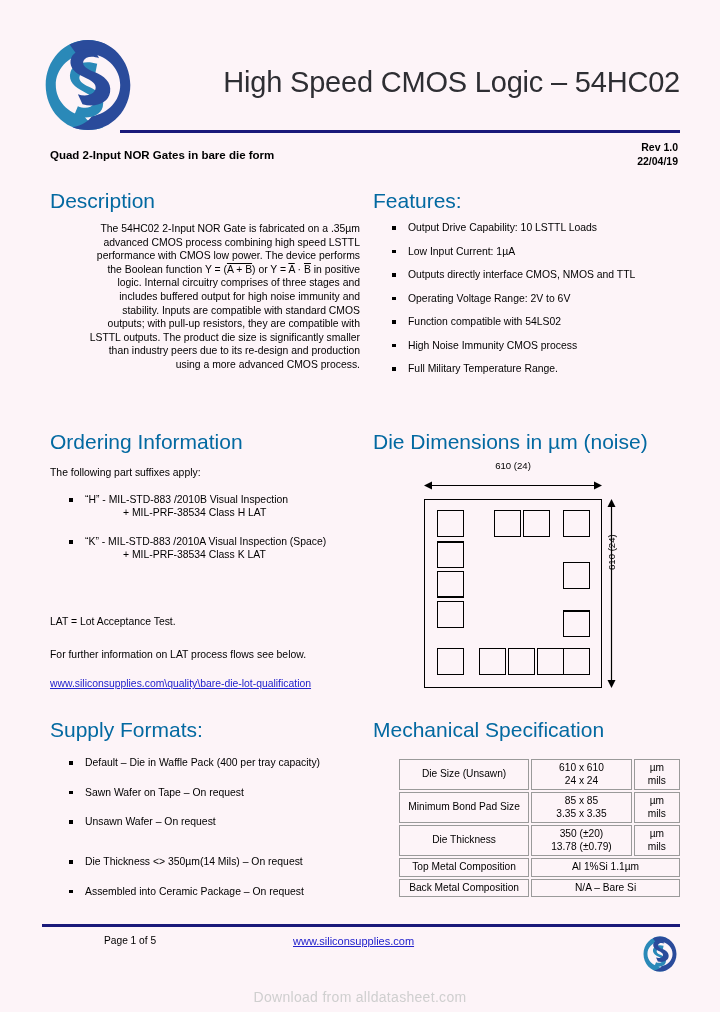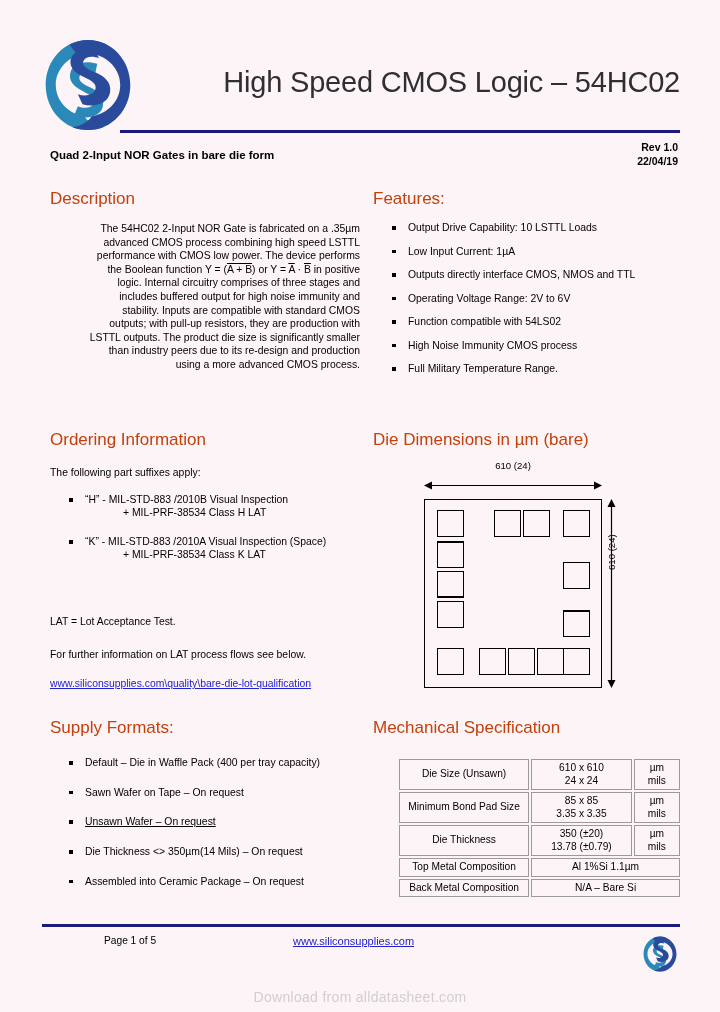--- a/index.html
+++ b/index.html
@@ -71,23 +71,23 @@
     top: 140px;
     text-align: right;
     font-size: 10.5px;
     font-weight: bold;
     line-height: 14px;
   }
 
   
   .sec-head {
     position: absolute;
-    font-size: 17px;
+    font-size: 21px;
     font-weight: 400;
-    color: #c2410c;
+    color: #0369a1;
     white-space: nowrap;
   }
 
   
   .body-para {
     position: absolute;
     font-size: 10.4px;
     line-height: 13.6px;
     color: #000;
     text-align: right;
@@ -299,21 +299,21 @@
   <div class="sec-head" style="left:50px; top:189px;">Description</div>
 
   <div class="body-para" style="left:50px; top:222px; width:310px;">
     <span>The 54HC02 2-Input NOR Gate is fabricated on a .35µm</span><br>
     <span>advanced CMOS process combining high speed LSTTL</span><br>
     <span>performance with CMOS low power.  The device performs</span><br>
     <span><span>the Boolean function Y = (</span><span class="ovl">A + B</span><span>) or Y = </span><span class="ovl">A</span><span> · </span><span class="ovl">B</span><span> in positive</span></span><br>
     <span>logic.  Internal circuitry comprises of three stages and</span><br>
     <span>includes buffered output for high noise immunity and</span><br>
     <span>stability.   Inputs are compatible with standard CMOS</span><br>
-    <span>outputs; with pull-up resistors, they are production with</span><br>
+    <span>outputs; with pull-up resistors, they are compatible with</span><br>
     <span>LSTTL outputs.  The product die size is significantly smaller</span><br>
     <span>than industry peers due to its re-design and production</span><br>
     <span>using a more advanced CMOS process.</span>
   </div>
 
   <div class="sec-head" style="left:373px; top:189px;">Features:</div>
 
   <ul class="bullet-list" style="left:373px; top:221px;">
     <li style="margin-bottom:10.5px;"><span class="sq"></span><span>Output Drive Capability: 10 LSTTL Loads</span></li>
     <li style="margin-bottom:10.5px;"><span class="sq"></span><span>Low Input Current: 1µA</span></li>
@@ -337,21 +337,21 @@
       <span class="sq"></span>
       <span>“K” - MIL-STD-883 /2010A  Visual Inspection (Space)</span>
       <span class="sub-line">+ MIL-PRF-38534 Class K LAT</span>
     </li>
   </ul>
 
   <div class="plain-line" style="left:50px; top:615px;">LAT = Lot Acceptance Test.</div>
   <div class="plain-line" style="left:50px; top:648px;">For further information on LAT process flows see below.</div>
   <div class="link" style="left:50px; top:678px;">www.siliconsupplies.com\quality\bare-die-lot-qualification</div>
 
-  <div class="sec-head" style="left:373px; top:430px;">Die Dimensions in µm (bare)</div>
+  <div class="sec-head" style="left:373px; top:430px;">Die Dimensions in µm (noise)</div>
 
   <div class="die-wrap">
     <div class="dim-top-label">610 (24)</div>
 
     <svg class="dim-top-arrow" viewBox="0 0 178 9">
       <line x1="5" y1="4.5" x2="173" y2="4.5" stroke="#000" stroke-width="1.2"></line>
       <polygon points="0,4.5 8,0.5 8,8.5" fill="#000"></polygon>
       <polygon points="178,4.5 170,0.5 170,8.5" fill="#000"></polygon>
     </svg>
 
@@ -383,21 +383,21 @@
       <div class="pad" style="left:112px; top:148px; width:27px; height:27px;"></div>
       <div class="pad" style="left:138px; top:148px; width:27px; height:27px;"></div>
     </div>
   </div>
 
   <div class="sec-head" style="left:50px; top:718px;">Supply Formats:</div>
 
   <ul class="bullet-list" style="left:50px; top:756px;">
     <li style="margin-bottom:16.5px;"><span class="sq"></span><span>Default – Die in Waffle Pack (400 per tray capacity)</span></li>
     <li style="margin-bottom:16.5px;"><span class="sq"></span><span>Sawn Wafer on Tape – On request</span></li>
-    <li style="margin-bottom:17px;text-decoration:underline;"><span class="sq"></span><span>Unsawn Wafer – On request</span></li>
+    <li style="margin-bottom:27px;"><span class="sq"></span><span>Unsawn Wafer – On request</span></li>
     <li style="margin-bottom:16.5px;"><span class="sq"></span><span>Die Thickness &lt;&gt; 350µm(14 Mils) – On request</span></li>
     <li><span class="sq"></span><span>Assembled into Ceramic Package – On request</span></li>
   </ul>
 
   <div class="sec-head" style="left:373px; top:718px;">Mechanical Specification</div>
 
   <table class="mech-table">
     <tbody>
       <tr>
         <td class="lbl">Die Size (Unsawn)</td>

